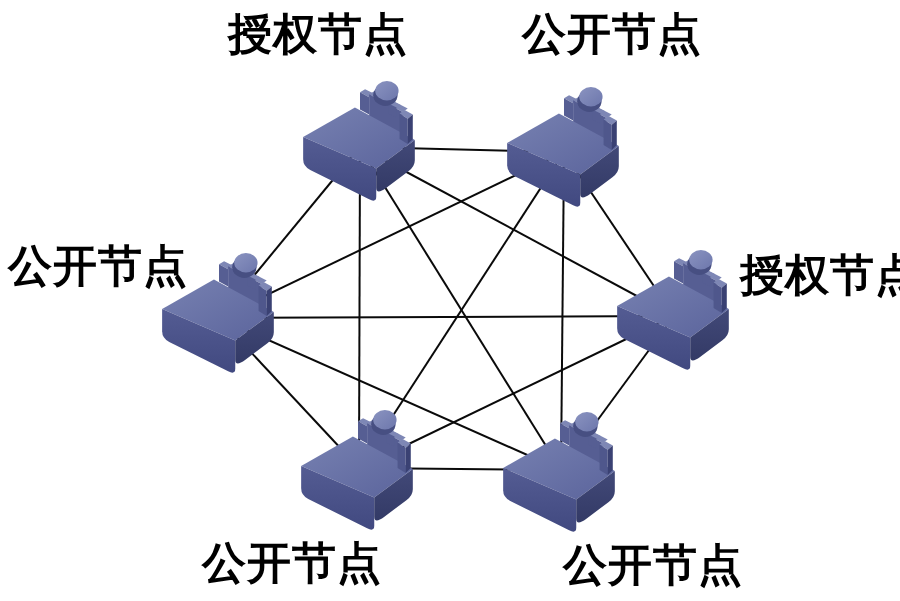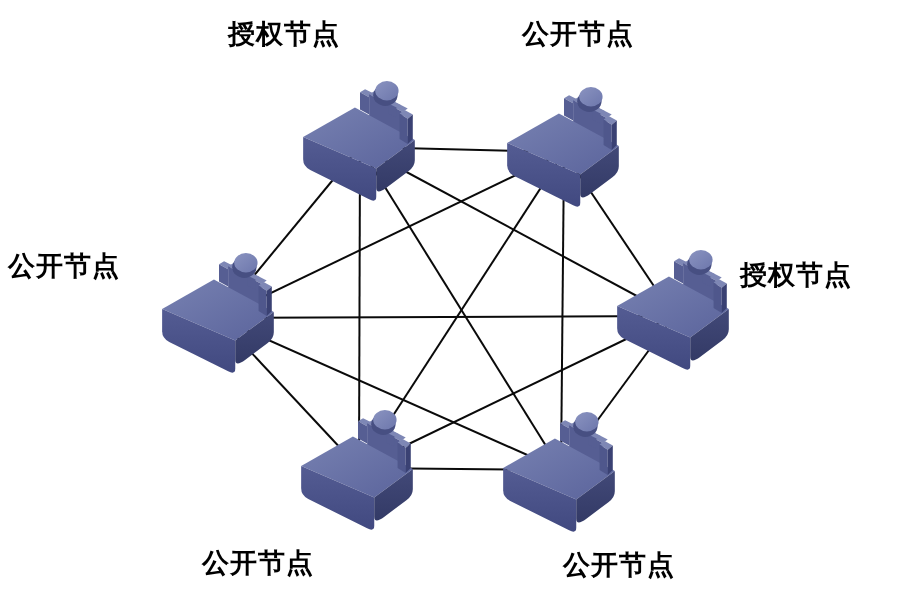--- a/index.html
+++ b/index.html
@@ -8,21 +8,21 @@
     width:900px;height:601px;
     background:#ffffff;
     overflow:hidden;
     font-family:"Liberation Sans","DejaVu Sans",sans-serif;
   }
   .edges{position:absolute;left:0;top:0;}
   .node{position:absolute;width:122px;height:134px;}
   .node svg{display:block;width:122px;height:134px;}
   .node-label{
     position:absolute;
-    font-size:27px;
+    font-size:44px;
     font-weight:900;
     color:#000;
     letter-spacing:1px;
     white-space:nowrap;
     line-height:40px;
   }
   .defs-holder{position:absolute;width:0;height:0;overflow:hidden;}
 </style>
 </head>
 <body>

